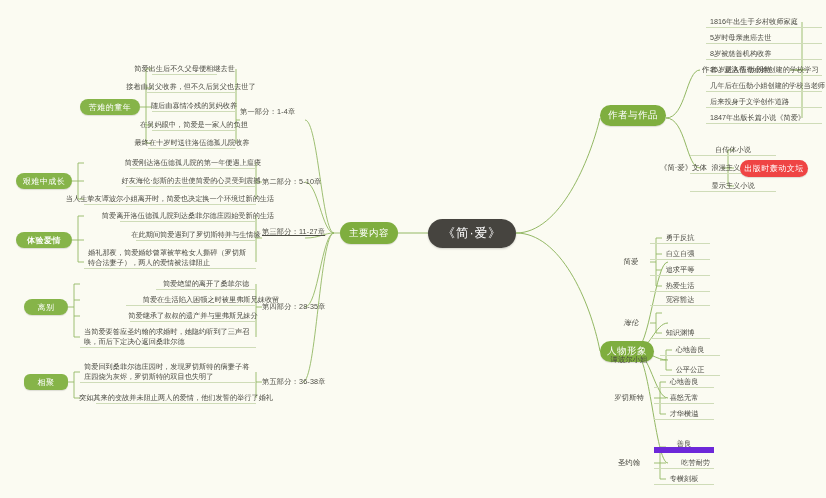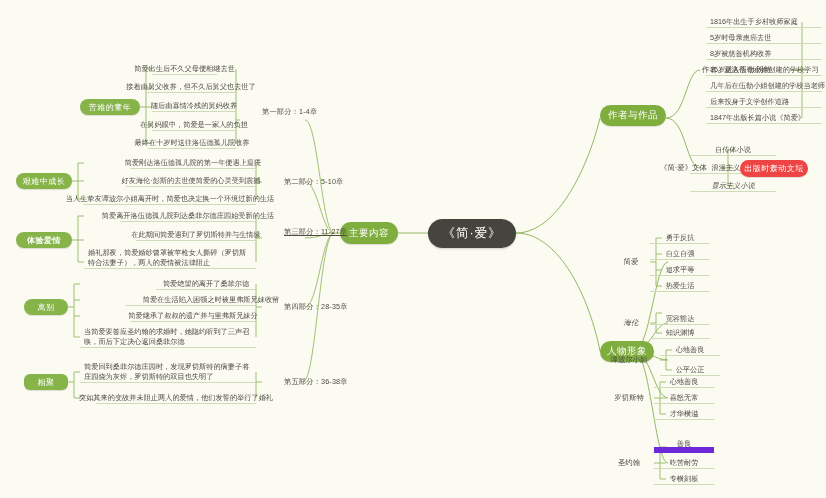--- a/index.html
+++ b/index.html
@@ -38,21 +38,21 @@
     color:#4b4b43;
     font-size:7.2px;
     line-height:10px;
     display:flex;align-items:center;
     padding:1px 4px;
     white-space:nowrap;
   }
   .leaf.wrap{white-space:normal;align-items:center;}
   .sect{
     color:#4b4b43;font-size:7.2px;display:flex;align-items:center;
-    white-space:nowrap;letter-spacing:.2px;margin-left:22px;
+    white-space:nowrap;letter-spacing:.2px;
   }
   .label-txt{
     color:#4b4b43;font-size:7.4px;display:flex;align-items:center;
     white-space:nowrap;
   }
 </style>
 </head>
 <body>
 
 <div id="canvas">
@@ -134,21 +134,21 @@
       <path d="M782 168 L 792 168"></path>
     </g>
   </svg>
 
   <div class="node leaf" style="left:690px;top:144px;width:86px;height:12px;border-bottom:1px solid #cfdcb8;justify-content:center;">
     <span>自传体小说</span>
   </div>
   <div class="node leaf" style="left:690px;top:162px;width:86px;height:12px;border-bottom:1px solid #cfdcb8;justify-content:center;">
     <span>浪漫主义小说</span>
   </div>
-  <div class="node leaf" style="left:690px;top:180px;width:86px;height:12px;border-bottom:1px solid #cfdcb8;justify-content:center;font-style:italic;">
+  <div class="node leaf" style="left:690px;top:180px;width:86px;height:12px;border-bottom:1px solid #cfdcb8;justify-content:center;">
     <span>显示主义小说</span>
   </div>
 
   <div class="node pill light" style="left:740px;top:160px;width:68px;height:17px;font-size:8px;">
     <span>出版时轰动文坛</span>
   </div>
 
   <div class="node pill" style="left:600px;top:341px;width:54px;height:21px;">
     <span>人物形象</span>
   </div>
@@ -183,21 +183,21 @@
     <span>海伦</span>
   </div>
   <svg class="links" viewBox="0 0 826 498">
     <g fill="none" stroke="#93b864" stroke-width=".9">
       <path d="M650 323 L 656 323"></path>
         <path d="M656 313 L 656 333"></path>
       <path d="M656 313 L 662 313"></path>
         <path d="M656 333 L 662 333"></path>
     </g>
   </svg>
-  <div class="node leaf" style="left:650px;top:313px;width:60px;height:12px;border-bottom:1px solid #cfdcb8;justify-content:center;">
+  <div class="node leaf" style="left:650px;top:294px;width:60px;height:12px;border-bottom:1px solid #cfdcb8;justify-content:center;">
     <span>宽容豁达</span>
   </div>
   <div class="node leaf" style="left:650px;top:327px;width:60px;height:12px;border-bottom:1px solid #cfdcb8;justify-content:center;">
     <span>知识渊博</span>
   </div>
 
   <div class="node label-txt" style="left:600px;top:353px;width:58px;height:14px;justify-content:center;">
     <span>谭波尔小姐</span>
   </div>
   <svg class="links" viewBox="0 0 826 498">
@@ -245,21 +245,21 @@
       <path d="M654 463 L 660 463"></path>
         <path d="M660 447 L 660 479"></path>
       <path d="M660 447 L 666 447"></path>
         <path d="M660 463 L 666 463"></path>
       <path d="M660 479 L 666 479"></path>
     </g>
   </svg>
   <div class="node leaf" style="left:654px;top:441px;width:60px;height:12px;border-bottom:6px solid #6d28d9;justify-content:center;text-align:center;">
     <span>善良</span>
   </div>
-  <div class="node leaf" style="left:654px;top:457px;width:60px;height:12px;border-bottom:1px solid #cfdcb8;justify-content:center;">
+  <div class="node leaf" style="left:654px;top:457px;width:60px;height:12px;border-bottom:1px solid #cfdcb8;justify-content:flex-end;">
     <span>吃苦耐劳</span>
   </div>
   <div class="node leaf" style="left:654px;top:473px;width:60px;height:12px;border-bottom:1px solid #cfdcb8;justify-content:center;">
     <span>专横刻板</span>
   </div>
 
   <div class="node pill" style="left:340px;top:222px;width:58px;height:22px;">
     <span>主要内容</span>
   </div>
 

